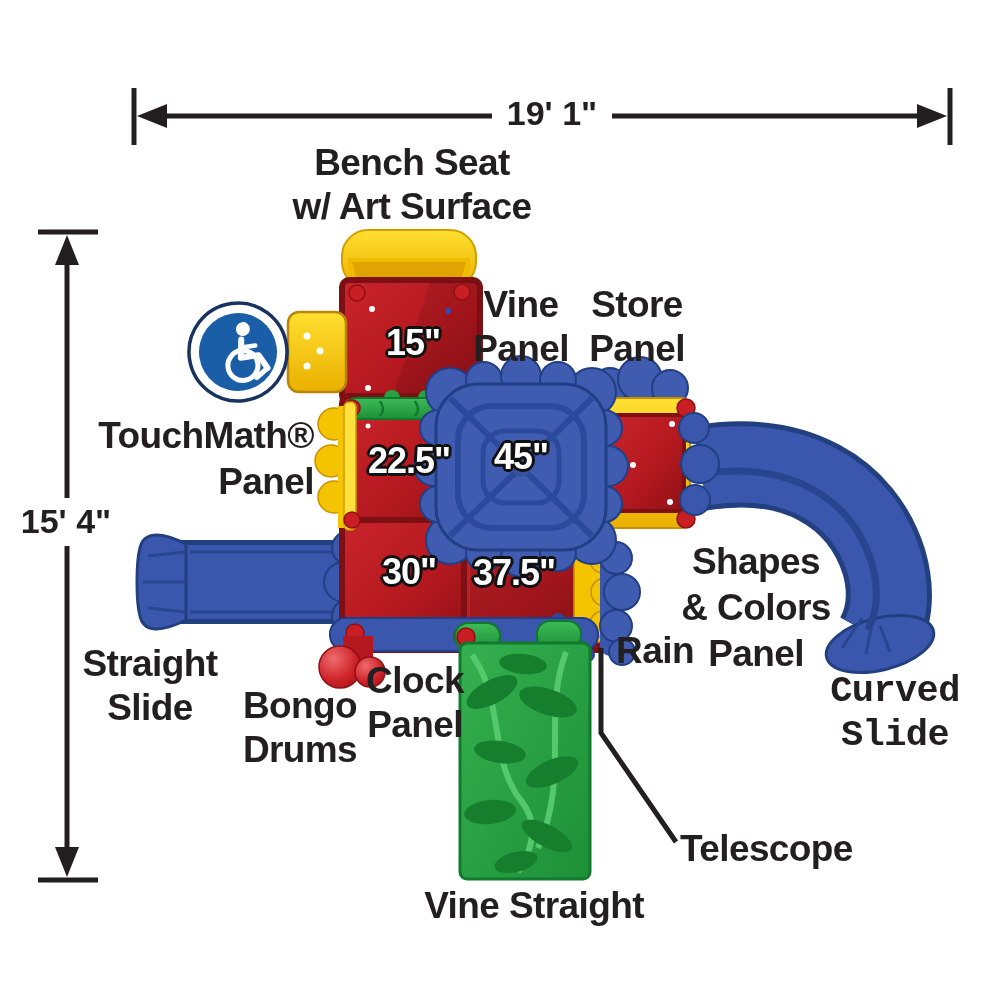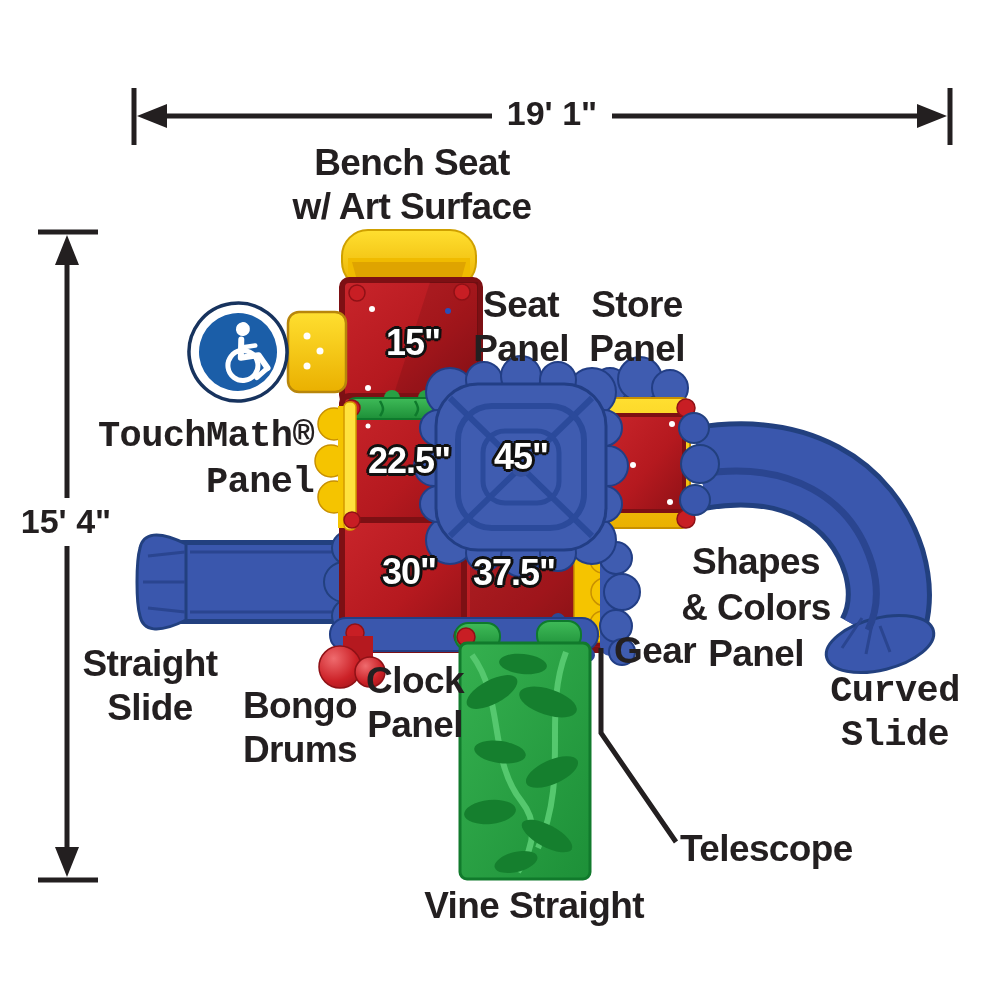--- a/index.html
+++ b/index.html
@@ -250,45 +250,45 @@
   </svg>
 
   <div class="dimlbl" style="left:552px;top:94px;">19' 1"</div>
   <div class="dimlbl" style="left:66px;top:502px;">15' 4"</div>
 
   <div class="lbl" style="left:412px;top:141px;">
     <div>Bench Seat</div>
     <div>w/ Art Surface</div>
   </div>
   <div class="lbl" style="left:521px;top:283px;">
-    <div>Seat</div>
+    <div>Vine</div>
     <div>Panel</div>
   </div>
   <div class="lbl" style="left:637px;top:283px;">
     <div>Store</div>
     <div>Panel</div>
   </div>
-  <div class="lbl lh46 right-align" style="right:686px;top:413px;font-family:Liberation Mono, monospace;">
+  <div class="lbl lh46 right-align" style="right:686px;top:413px;">
     <div>TouchMath®</div>
     <div>Panel</div>
   </div>
   <div class="lbl" style="left:150px;top:630px;margin-top:12px;">
     <div>Straight</div>
     <div>Slide</div>
   </div>
   <div class="lbl" style="left:300px;top:684px;">
     <div>Bongo</div>
     <div>Drums</div>
   </div>
   <div class="lbl" style="left:415px;top:659px;">
     <div>Clock</div>
     <div>Panel</div>
   </div>
   <div class="lbl" style="left:655px;top:629px;">
-    <div>Gear</div>
+    <div>Rain</div>
   </div>
   <div class="lbl lh46" style="left:756px;top:539px;">
     <div>Shapes</div>
     <div>&amp; Colors</div>
     <div>Panel</div>
   </div>
   <div class="lbl" style="left:895px;top:669px;font-family:Liberation Mono, monospace;">
     <div>Curved</div>
     <div>Slide</div>
   </div>

